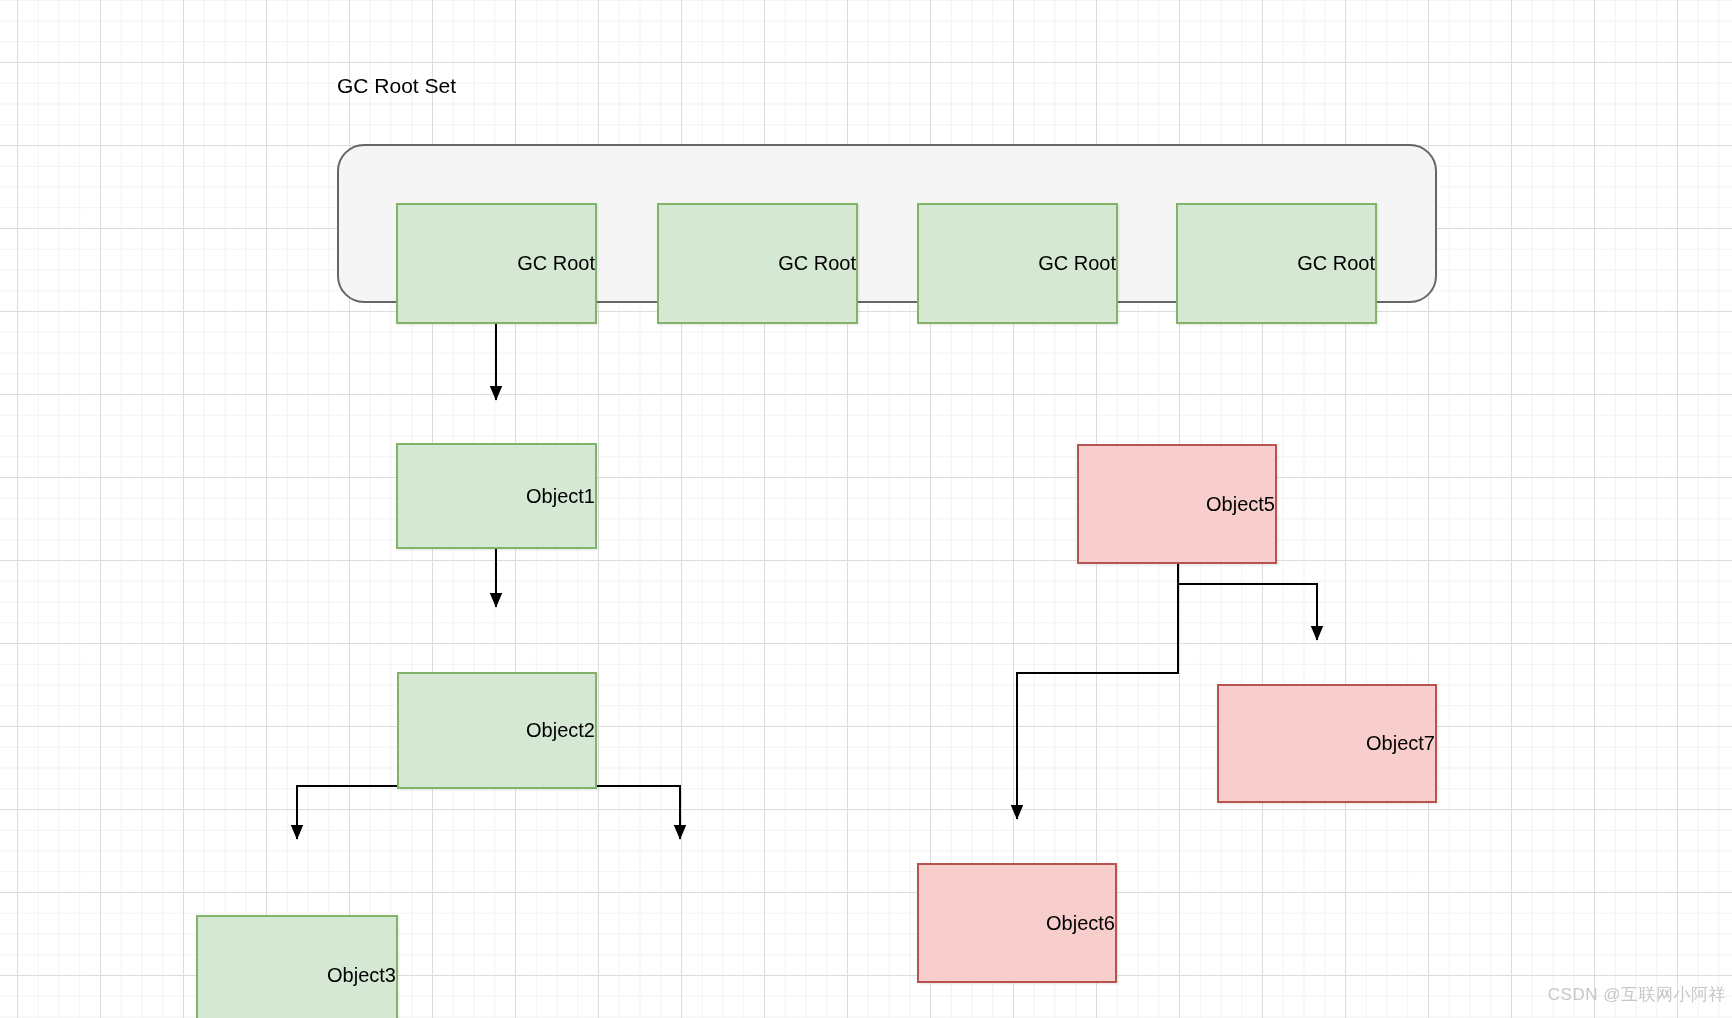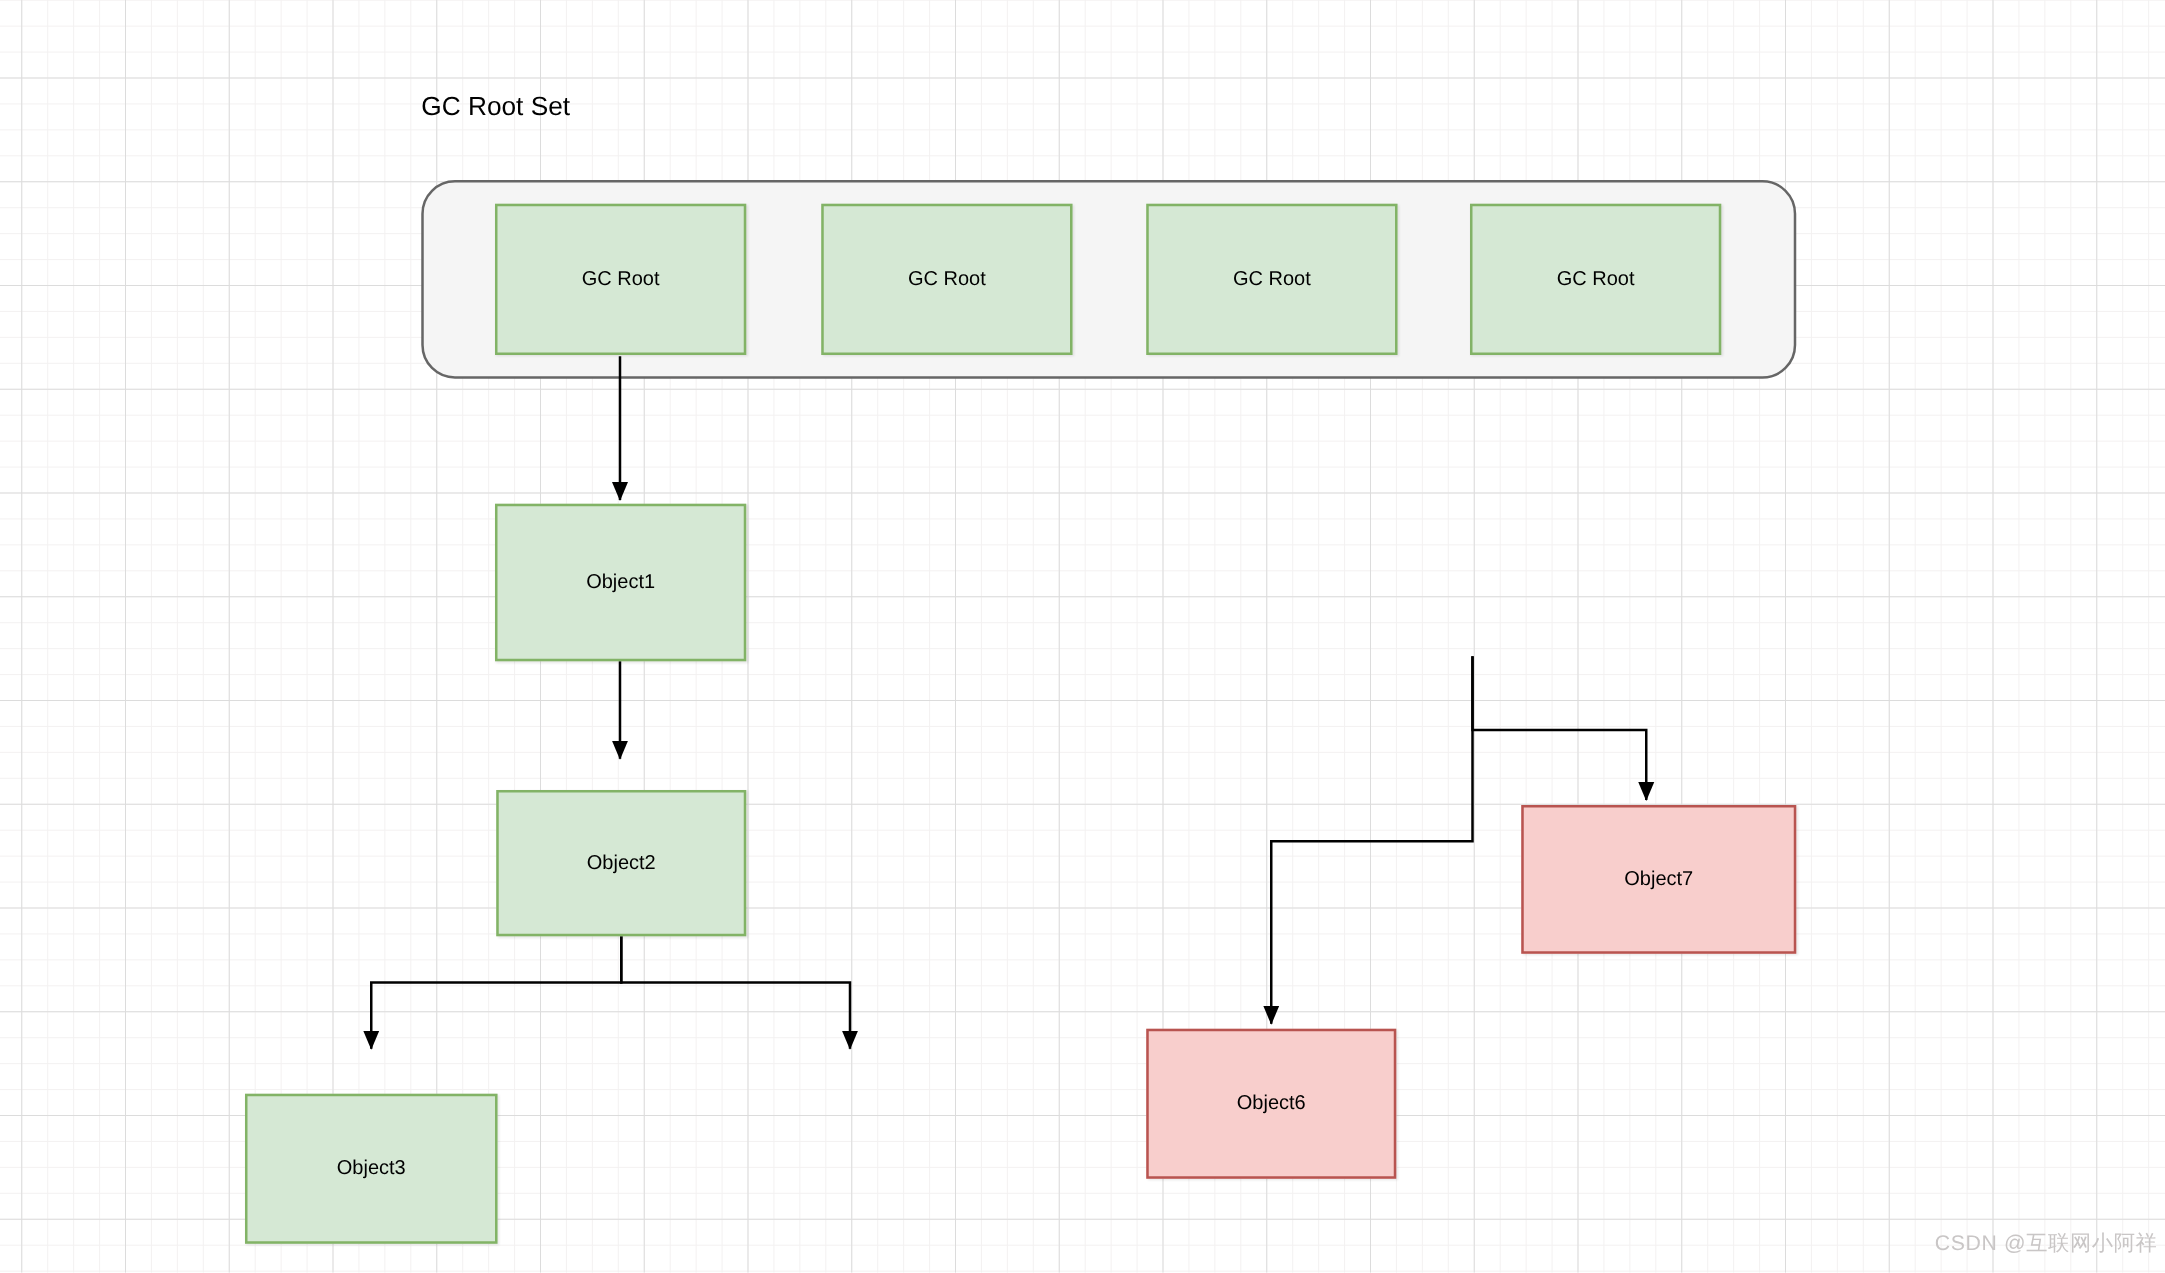--- a/index.html
+++ b/index.html
@@ -35,24 +35,25 @@
     box-sizing:border-box;
     background:#f5f5f5;
     border:2.5px solid #666666;
     border-radius:27px;
   }
   .node{
     position:absolute;
     box-sizing:border-box;
     display:flex;
     align-items:center;
-    justify-content:center;
-    font-size:16px;
+    justify-content:flex-end;
+    font-size:20px;
     color:#000;
     box-shadow:1px 1px 2px rgba(0,0,0,0.10);
+    margin-top:40px;
   }
   .node.green{
     background:#d5e8d4;
     border:2px solid #82b366;
   }
   .node.red{
     background:#f8cecc;
     border:2px solid #b85450;
   }
   #edges-svg{
@@ -98,30 +99,33 @@
   <div class="node green" style="left:657px;top:163px;width:201px;height:121px">
     <span>GC Root</span>
   </div>
   <div class="node green" style="left:917px;top:163px;width:201px;height:121px">
     <span>GC Root</span>
   </div>
   <div class="node green" style="left:1176px;top:163px;width:201px;height:121px">
     <span>GC Root</span>
   </div>
 
-  <div class="node green" style="left:396px;top:403px;width:201px;height:126px">
+  <div class="node green" style="left:396px;top:403px;width:201px;height:106px">
     <span>Object1</span>
   </div>
   <div class="node green" style="left:397px;top:632px;width:200px;height:117px">
     <span>Object2</span>
   </div>
   <div class="node green" style="left:196px;top:875px;width:202px;height:120px">
     <span>Object3</span>
   </div>
 
+  <div class="node red" style="left:1077px;top:404px;width:200px;height:120px">
+    <span>Object5</span>
+  </div>
   <div class="node red" style="left:917px;top:823px;width:200px;height:120px">
     <span>Object6</span>
   </div>
   <div class="node red" style="left:1217px;top:644px;width:220px;height:119px">
     <span>Object7</span>
   </div>
 
   <div class="watermark">CSDN @互联网小阿祥</div>
 
 </div>

